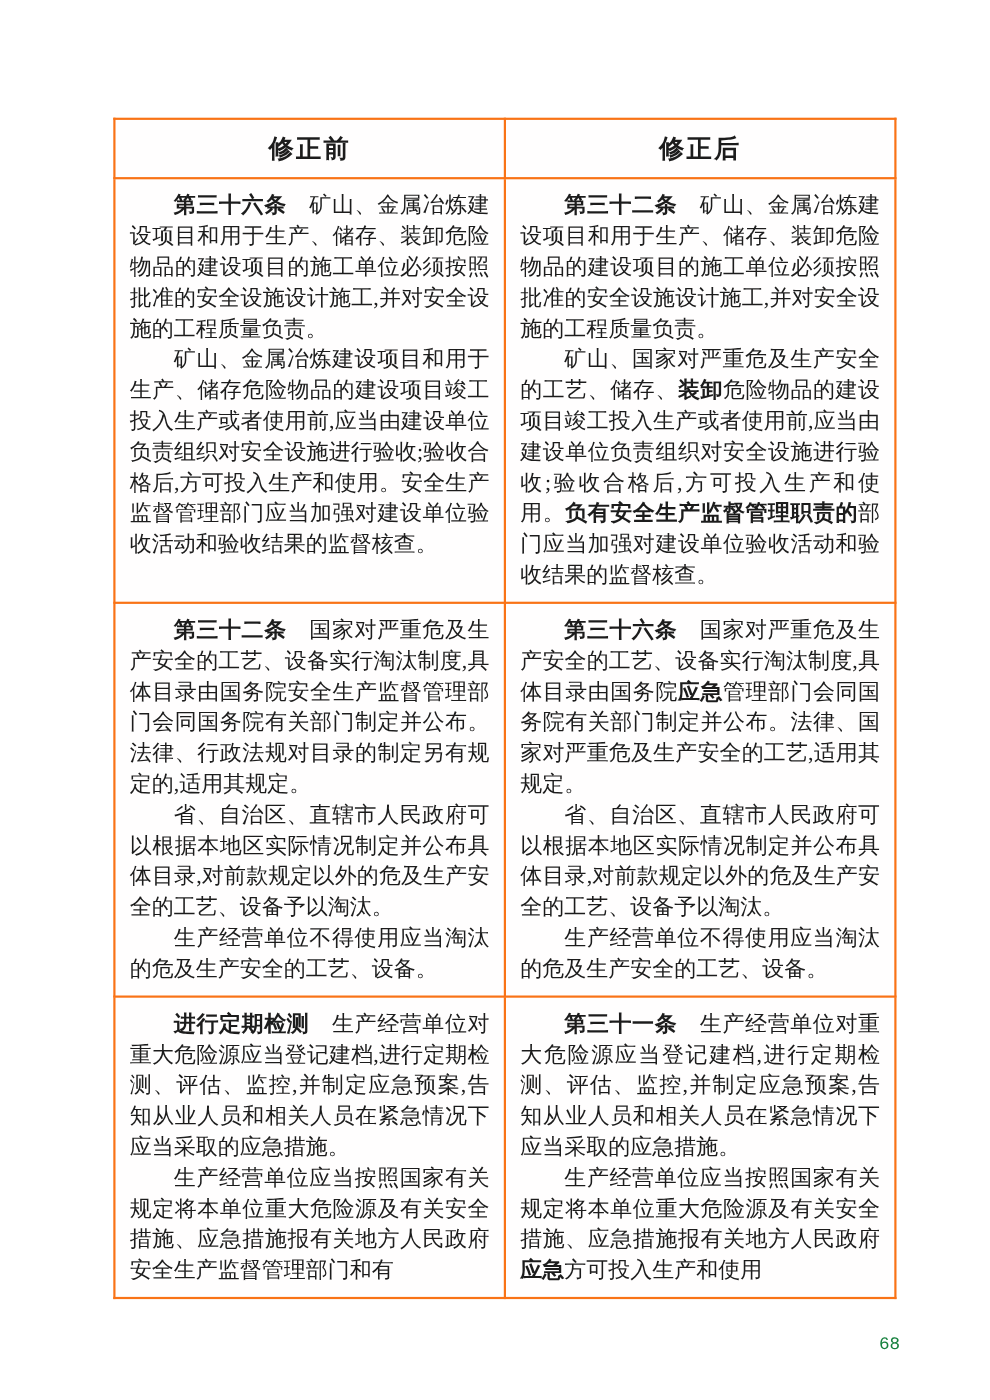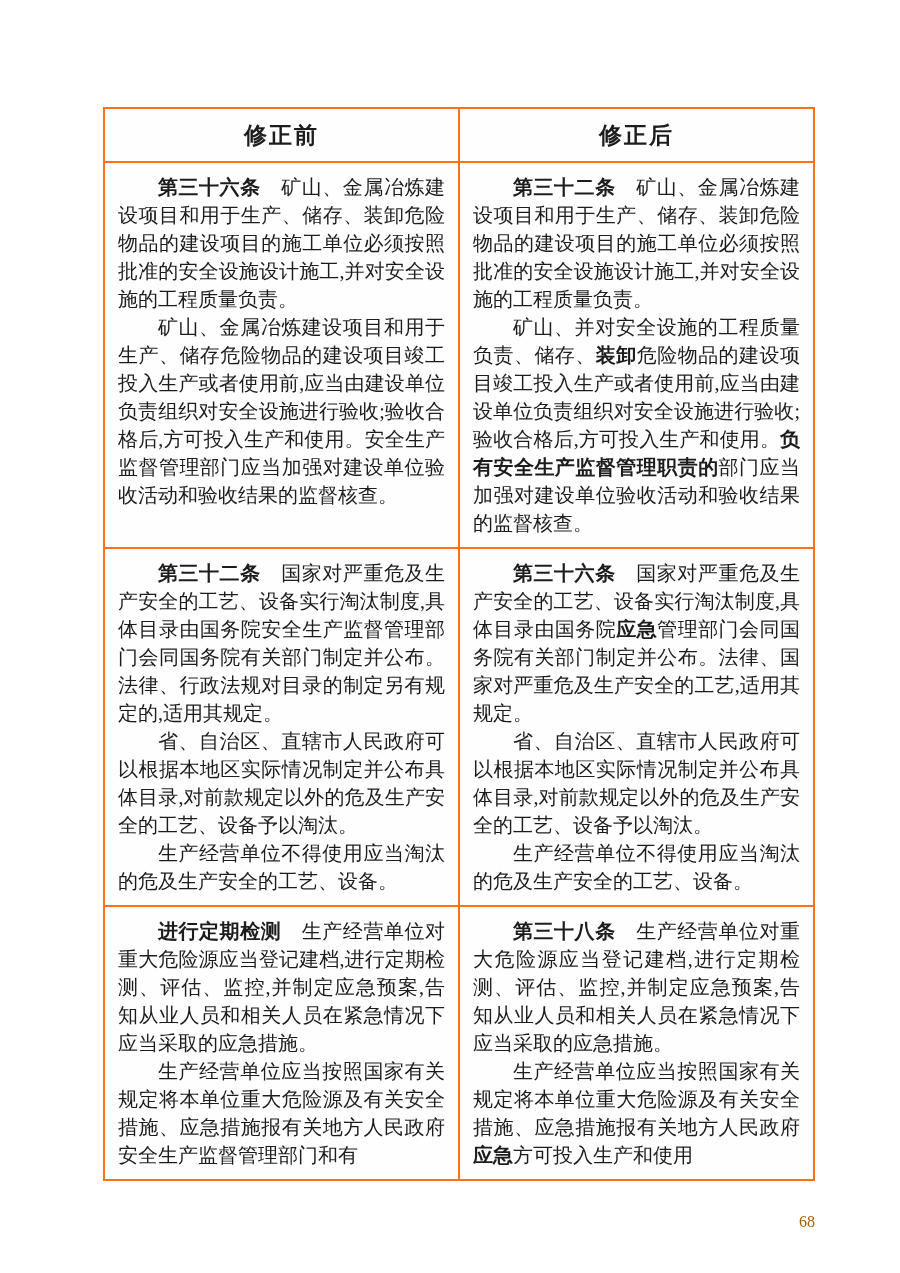--- a/index.html
+++ b/index.html
@@ -48,23 +48,23 @@
     text-align: justify;
   }
   .b {
     font-family: "Liberation Sans", "DejaVu Sans", sans-serif;
     font-weight: bold;
   }
   .pageno {
     position: absolute;
     left: 799px;
     top: 1213px;
-    font-family: Liberation Serif, serif;
+    font-family: Liberation Mono, monospace;
     font-size: 16px;
-    color: #a16207;
+    color: #15803d;
   }
 </style>
 </head>
 <body>
 
 <div>
 
   <table class="cmp">
     <thead>
       <tr>
@@ -73,42 +73,42 @@
       </tr>
     </thead>
     <tbody id="table-body">
         <tr>
           <td>
             <p><span class="b">第三十六条</span><span>　矿山、金属冶炼建设项目和用于生产、储存、装卸危险物品的建设项目的施工单位必须按照批准的安全设施设计施工,并对安全设施的工程质量负责。</span></p>
             <p><span>矿山、金属冶炼建设项目和用于生产、储存危险物品的建设项目竣工投入生产或者使用前,应当由建设单位负责组织对安全设施进行验收;验收合格后,方可投入生产和使用。安全生产监督管理部门应当加强对建设单位验收活动和验收结果的监督核查。</span></p>
           </td>
           <td>
             <p><span class="b">第三十二条</span><span>　矿山、金属冶炼建设项目和用于生产、储存、装卸危险物品的建设项目的施工单位必须按照批准的安全设施设计施工,并对安全设施的工程质量负责。</span></p>
-            <p><span>矿山、并对安全设施的工程质量负责、储存、</span><span class="b">装卸</span><span>危险物品的建设项目竣工投入生产或者使用前,应当由建设单位负责组织对安全设施进行验收;验收合格后,方可投入生产和使用。</span><span class="b">负有安全生产监督管理职责的</span><span>部门应当加强对建设单位验收活动和验收结果的监督核查。</span></p>
+            <p><span>矿山、国家对严重危及生产安全的工艺、储存、</span><span class="b">装卸</span><span>危险物品的建设项目竣工投入生产或者使用前,应当由建设单位负责组织对安全设施进行验收;验收合格后,方可投入生产和使用。</span><span class="b">负有安全生产监督管理职责的</span><span>部门应当加强对建设单位验收活动和验收结果的监督核查。</span></p>
           </td>
         </tr>
         <tr>
           <td>
             <p><span class="b">第三十二条</span><span>　国家对严重危及生产安全的工艺、设备实行淘汰制度,具体目录由国务院安全生产监督管理部门会同国务院有关部门制定并公布。法律、行政法规对目录的制定另有规定的,适用其规定。</span></p>
             <p><span>省、自治区、直辖市人民政府可以根据本地区实际情况制定并公布具体目录,对前款规定以外的危及生产安全的工艺、设备予以淘汰。</span></p>
             <p><span>生产经营单位不得使用应当淘汰的危及生产安全的工艺、设备。</span></p>
           </td>
           <td>
             <p><span class="b">第三十六条</span><span>　国家对严重危及生产安全的工艺、设备实行淘汰制度,具体目录由国务院</span><span class="b">应急</span><span>管理部门会同国务院有关部门制定并公布。法律、国家对严重危及生产安全的工艺,适用其规定。</span></p>
             <p><span>省、自治区、直辖市人民政府可以根据本地区实际情况制定并公布具体目录,对前款规定以外的危及生产安全的工艺、设备予以淘汰。</span></p>
             <p><span>生产经营单位不得使用应当淘汰的危及生产安全的工艺、设备。</span></p>
           </td>
         </tr>
         <tr>
           <td>
             <p><span class="b">进行定期检测</span><span>　生产经营单位对重大危险源应当登记建档,进行定期检测、评估、监控,并制定应急预案,告知从业人员和相关人员在紧急情况下应当采取的应急措施。</span></p>
             <p><span>生产经营单位应当按照国家有关规定将本单位重大危险源及有关安全措施、应急措施报有关地方人民政府安全生产监督管理部门和有</span></p>
           </td>
           <td>
-            <p><span class="b">第三十八条</span><span>　生产经营单位对重大危险源应当登记建档,进行定期检测、评估、监控,并制定应急预案,告知从业人员和相关人员在紧急情况下应当采取的应急措施。</span></p>
+            <p><span class="b">第三十一条</span><span>　生产经营单位对重大危险源应当登记建档,进行定期检测、评估、监控,并制定应急预案,告知从业人员和相关人员在紧急情况下应当采取的应急措施。</span></p>
             <p><span>生产经营单位应当按照国家有关规定将本单位重大危险源及有关安全措施、应急措施报有关地方人民政府</span><span class="b">应急</span><span>方可投入生产和使用</span></p>
           </td>
         </tr>
       </tbody>
   </table>
 
   <div class="pageno">68</div>
 
 </div>
 

